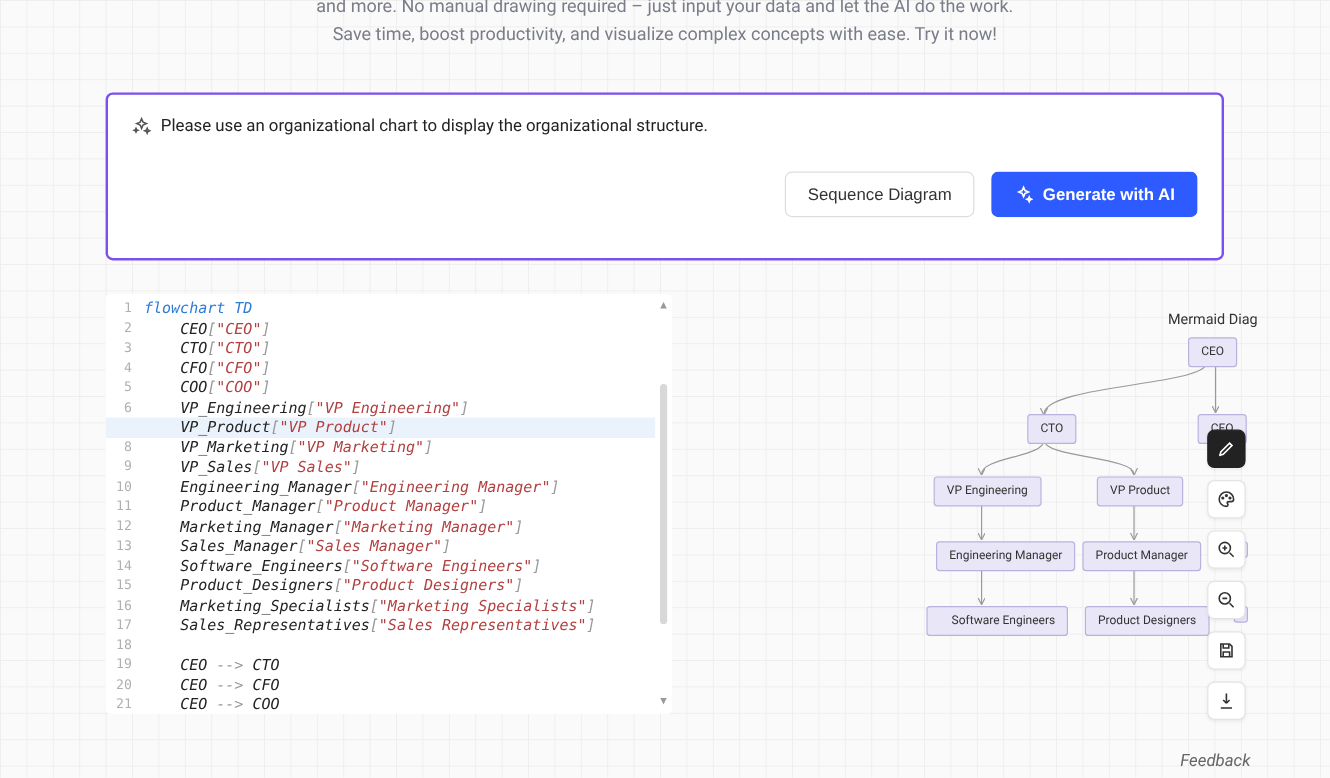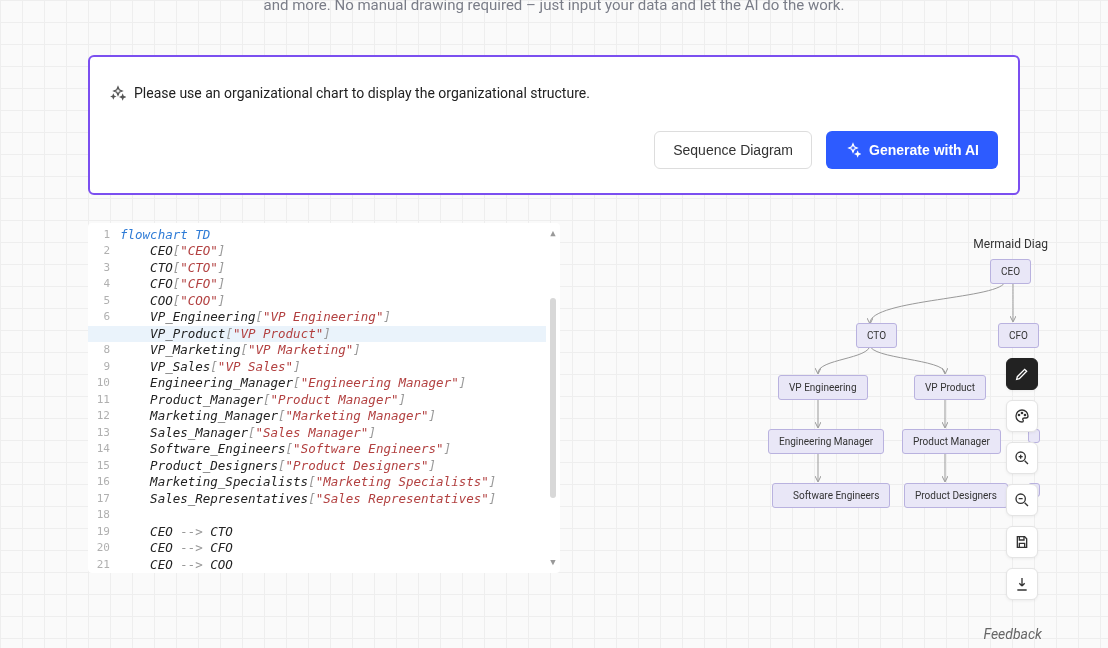--- a/index.html
+++ b/index.html
@@ -26,21 +26,21 @@
   }
   .prompt-box {
     margin: 38px 88px 0 88px;
     border: 2px solid #7b4ff0;
     border-radius: 6px;
     background: #fff;
     padding: 18px 20px 14px 20px;
     min-height: 140px;
     display: flex;
     flex-direction: column;
-    justify-content: center;
+    justify-content: flex-start;
   }
   .prompt-row { display: flex; align-items: center; gap: 8px; }
   .sparkle-icon { width: 16px; height: 16px; color: #555; flex-shrink:0; }
   .prompt-text { font-size: 14px; color: #222; }
   .prompt-actions { display: flex; gap: 14px; justify-content: flex-end; margin-top: 30px; }
   .btn {
     font-size: 14px;
     border-radius: 6px;
     padding: 10px 18px;
     cursor: pointer;
@@ -150,20 +150,21 @@
     position: absolute;
     bottom: 6px; right: 66px;
     font-size: 14px; color:#666;font-style:italic;
   }
 </style>
 </head>
 <body>
 
 <div class="hero-text">
   <div>and more. No manual drawing required – just input your data and let the AI do the work.</div>
+  <div>Save time, boost productivity, and visualize complex concepts with ease. Try it now!</div>
 </div>
 
 <div class="prompt-box">
   <div class="prompt-row">
     <svg class="sparkle-icon" viewBox="0 0 24 24" fill="none" stroke="currentColor" stroke-width="2">
         <path d="M12 3l1.8 4.2L18 9l-4.2 1.8L12 15l-1.8-4.2L6 9l4.2-1.8zM19 15l.9 2.1L22 18l-2.1.9L19 21l-.9-2.1L16 18l2.1-.9zM5 15l.7 1.6L7.3 17.3 5.7 18 5 19.6 4.3 18 2.7 17.3 4.3 16.6z"></path>
       </svg>
     <span class="prompt-text">Please use an organizational chart to display the organizational structure.</span>
   </div>
   <div class="prompt-actions">
@@ -227,21 +228,21 @@
         <path d="M58,136 L58,168"></path>
         <path d="M185,136 L185,168"></path>
         <path d="M58,190 L58,222"></path>
         <path d="M185,190 L185,222"></path>
       </svg>
       <div class="node" style="left:230px; top:0;">CEO</div>
       <div class="node" style="left:96px;  top:64px;">CTO</div>
       <div class="node" style="left:238px; top:64px;">CFO</div>
       <div class="node" style="left:18px;  top:116px;">VP Engineering</div>
       <div class="node" style="left:154px; top:116px;">VP Product</div>
-      <div class="node" style="left:8px;   top:170px;">Engineering Manager</div>
+      <div class="node" style="left:20px;   top:170px;">Engineering Manager</div>
       <div class="node" style="left:142px; top:170px;">Product Manager</div>
       <div class="node" style="left:12px;  top:224px;padding-left:20px;">Software Engineers</div>
       <div class="node" style="left:144px; top:224px;">Product Designers</div>
       <div class="node" style="left:268px; top:170px; padding:6px 4px; width:12px;"></div>
       <div class="node" style="left:268px; top:224px; padding:6px 4px; width:12px;"></div>
     </div>
   </div>
 </div>
 
 <div class="tools">

